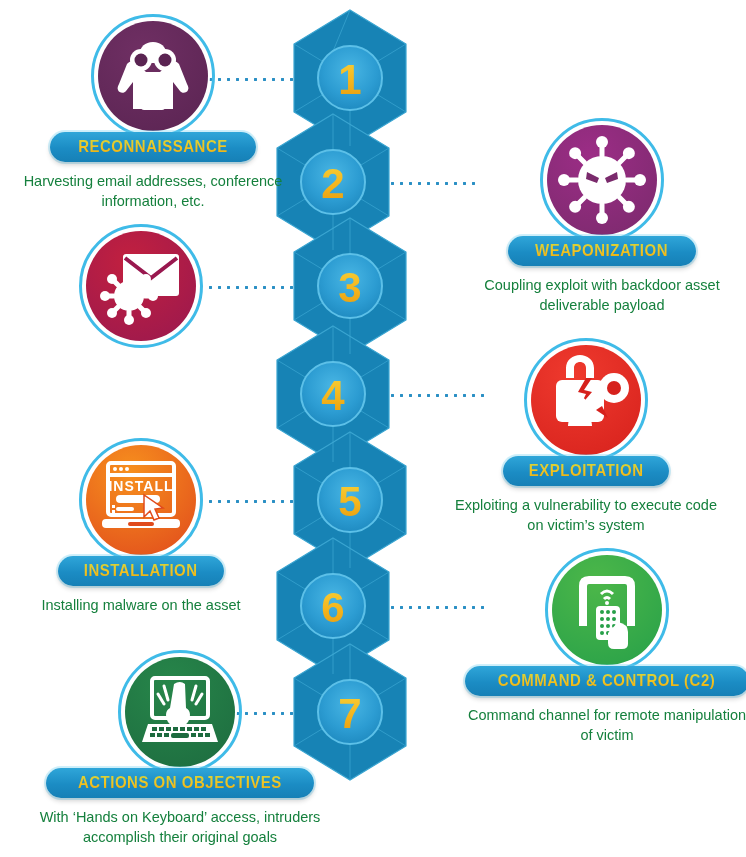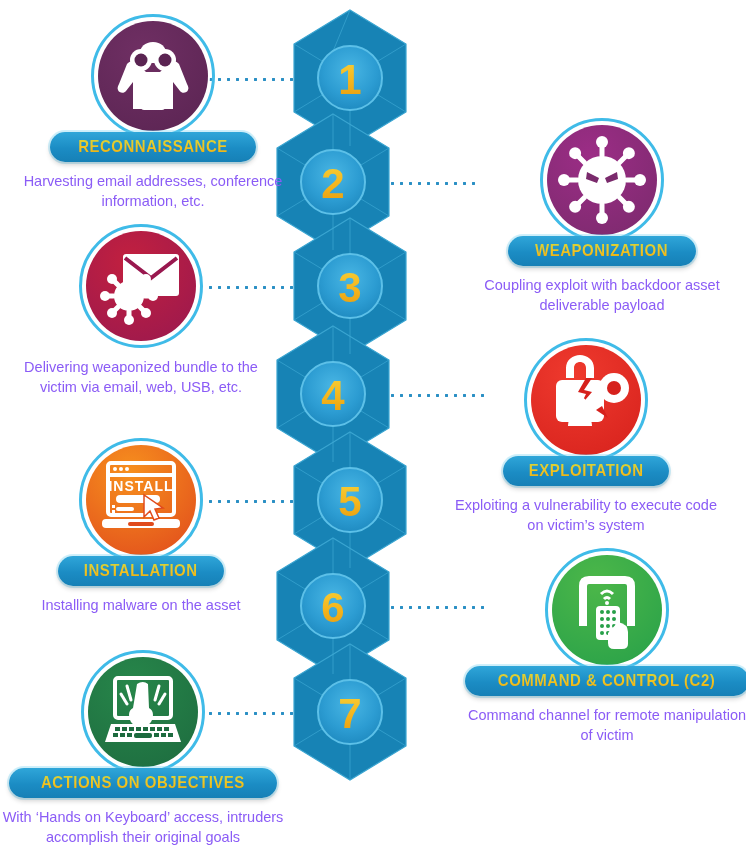--- a/index.html
+++ b/index.html
@@ -69,21 +69,21 @@
     -webkit-background-clip:text;
     background-clip:text;
     color:transparent;
     -webkit-text-fill-color:transparent;
     text-shadow:none;
   }
   .desc{
     margin:9px auto 0 auto;
     font-size:14.5px;
     line-height:20px;
-    color:#8b5cf6;
+    color:#15803d;
     font-family:"Liberation Sans", sans-serif;
     width:100%;
   }
 </style>
 </head>
 <body>
 
 <div id="stage">
 
   <div class="connector" style="left:206px;top:78px;width:110px;"></div>
@@ -259,21 +259,20 @@
                 <rect x="8" y="53.5" width="13" height="5" rx="2.5"></rect>
                   <circle cx="10" cy="56" r="5"></circle>
                 <rect x="47" y="53.5" width="13" height="5" rx="2.5"></rect>
                   <circle cx="58" cy="56" r="5"></circle>
               </g>
             </g>
           </g>
         </svg>
       </div>
     </div>
-    <div class="desc">Delivering weaponized bundle to the victim via email, web, USB, etc.</div>
   </div>
 
   <div class="stage right" style="left:419px;top:338px;">
     <div class="icon-wrap">
       <div class="icon-ring"></div>
       <div class="icon-ring2"></div>
       <div class="icon-disc" style="background:radial-gradient(circle at 40% 28%,#ef3a2e 0%,#d6211c 100%);">
         <svg width="92" height="92" viewBox="0 0 92 92">
           <g fill="#ffffff">
             <path d="M26 14 c0-8 7-13 14-13 c7 0 14 5 14 13 l0 10 l-8 0 l0-10 c0-4-3-6-6-6 c-3 0-6 2-6 6 l0 10 l-8 0 Z"></path>
@@ -369,21 +368,21 @@
           </g>
         </svg>
       </div>
     </div>
     <div class="badge">
       <span>COMMAND &amp; CONTROL (C2)</span>
     </div>
     <div class="desc">Command channel for remote manipulation of victim</div>
   </div>
 
-  <div class="stage left" style="left:0px;top:650px;width:286px;">
+  <div class="stage left" style="left:0px;top:650px;width:286px;padding-left:37px;">
     <div class="icon-wrap">
       <div class="icon-ring"></div>
       <div class="icon-ring2"></div>
       <div class="icon-disc" style="background:radial-gradient(circle at 40% 25%,#27864a 0%,#1d6b3f 100%);">
         <svg width="92" height="92" viewBox="0 0 92 92">
           <g fill="none" stroke="#ffffff" stroke-width="4">
             <rect x="18" y="12" width="56" height="40" rx="3"></rect>
           </g>
           <g fill="#ffffff">
             <path d="M14 58 L78 58 L84 76 L8 76 Z"></path>

